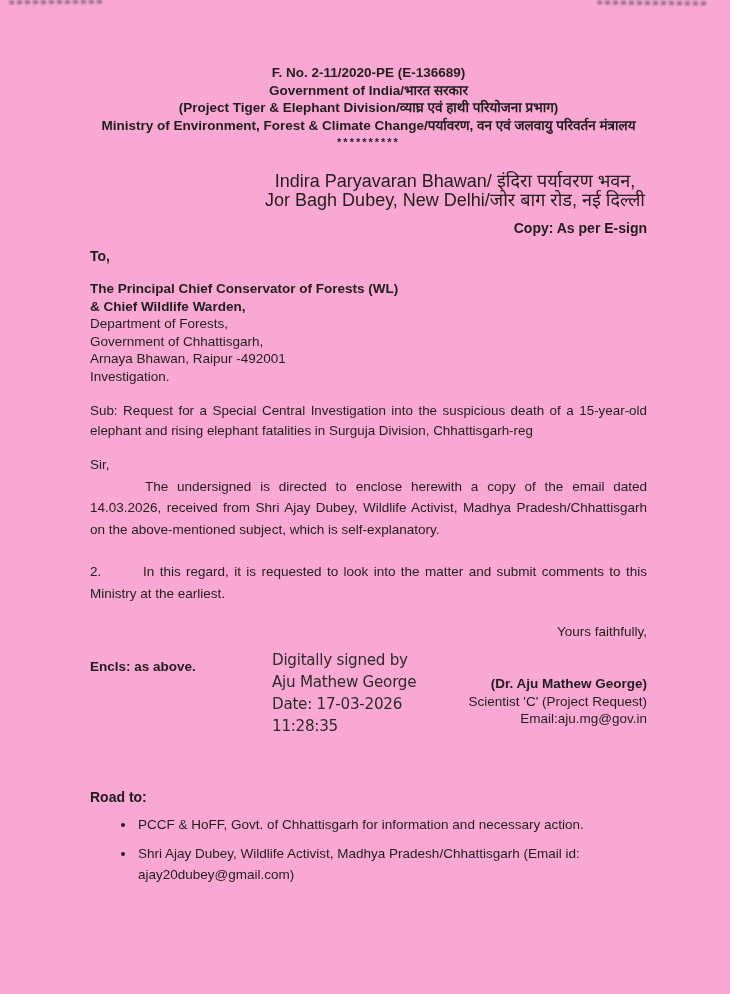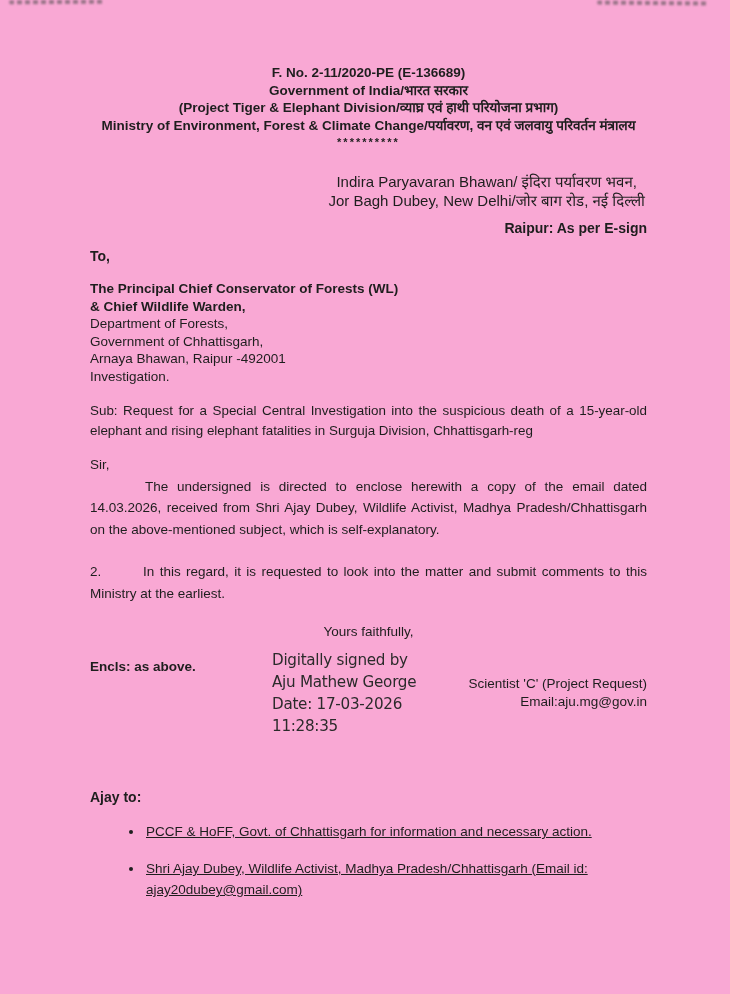--- a/index.html
+++ b/index.html
@@ -17,51 +17,51 @@
   }
   .content{
     position:absolute;left:90px;top:64px;width:557px;
   }
   .bold{font-weight:bold;}
   
   .letterhead{text-align:center;font-weight:bold;font-size:13.5px;line-height:17.5px;}
   .separator{font-size:11px;letter-spacing:2px;line-height:12px;margin-top:2px;font-weight:bold;}
   
   .addr-block{margin-top:24px;width:fit-content;margin-left:auto;margin-right:2px;
-    text-align:center;font-size:15px;line-height:19px;}
+    text-align:center;font-size:18px;line-height:19px;}
   .dated{margin-top:10px;text-align:right;font-weight:bold;font-size:14px;}
   
   .to-line{margin-top:12px;font-weight:bold;font-size:14px;line-height:17px;}
   .recipient{margin-top:15px;font-size:13.5px;line-height:17.5px;}
   
   .subject{margin-top:16px;font-weight:normal;font-size:13.4px;line-height:20px;
     text-align:justify;text-align-last:left;}
   
   .salutation{margin-top:13px;font-size:13.5px;line-height:21.5px;}
   .para{margin:0;font-size:13.5px;line-height:21.5px;text-align:justify;text-align-last:left;}
   .para.first{text-indent:55px;}
   .para.numbered{margin-top:21px;}
   .para-num{display:inline-block;width:53px;text-indent:0;}
-  .faithfully{margin-top:20px;text-align:center;font-size:13.5px;}
+  .faithfully{margin-top:20px;text-align:right;font-size:13.5px;}
   
   .closing-row{position:relative;height:116px;margin-top:10px;}
   .encls{position:absolute;left:0;top:10px;font-weight:bold;font-size:13.5px;}
   .digital-sig{
     position:absolute;left:182px;top:0;
     font-family:"DejaVu Sans", sans-serif;
     font-size:16.5px;line-height:22px;color:#2b2b2b;
     letter-spacing:-0.3px;
     transform:scaleX(0.92);transform-origin:left top;
     white-space:nowrap;
   }
   .signatory{position:absolute;right:0;top:26px;text-align:right;font-size:13.5px;line-height:17.5px;}
   
   .copy-to{margin-top:24px;font-weight:bold;font-size:14px;}
   .copy-list{margin:9px 0 0 0;padding-left:38px;font-size:13.5px;line-height:21px;}
-  .copy-list li{margin:16px;padding-left:2px;text-decoration:underline;}
+  .copy-list li{margin:8px;padding-left:2px;}
   
   .artifact{
     position:absolute;height:4px;opacity:0.55;border-radius:2px;
     background:repeating-linear-gradient(90deg,#4a4a4a 0 5px,transparent 5px 8px);
     filter:blur(0.8px);
   }
   .artifact.left{left:9px;top:0;width:96px;transform:rotate(-0.4deg);}
   .artifact.right{left:597px;top:1px;width:112px;transform:rotate(0.5deg);}
 </style>
 </head>
@@ -79,21 +79,21 @@
         <div>Government of India/भारत सरकार</div>
         <div>(Project Tiger &amp; Elephant Division/व्याघ्र एवं हाथी परियोजना प्रभाग)</div>
         <div>Ministry of Environment, Forest &amp; Climate Change/पर्यावरण, वन एवं जलवायु परिवर्तन मंत्रालय</div>
         <div class="separator">**********</div>
       </div>
 
       <div class="addr-block">
         <div>Indira Paryavaran Bhawan/ इंदिरा पर्यावरण भवन,</div>
         <div>Jor Bagh Dubey, New Delhi/जोर बाग रोड, नई दिल्ली</div>
       </div>
-      <div class="dated">Raipur: As per E-sign</div>
+      <div class="dated">Copy: As per E-sign</div>
 
       <div class="to-line">To,</div>
       <div class="recipient">
         <div class="bold">The Principal Chief Conservator of Forests (WL)</div>
         <div class="bold">&amp; Chief Wildlife Warden,</div>
         <div>Department of Forests,</div>
         <div>Government of Chhattisgarh,</div>
         <div>Arnaya Bhawan, Raipur -492001</div>
         <div>Investigation.</div>
       </div>
@@ -107,26 +107,27 @@
       <div class="faithfully">Yours faithfully,</div>
       <div class="closing-row">
         <div class="encls">Encls: as above.</div>
         <div class="digital-sig">
           <div>Digitally signed by</div>
           <div>Aju Mathew George</div>
           <div>Date: 17-03-2026</div>
           <div>11:28:35</div>
         </div>
         <div class="signatory">
+          <div class="bold">(Dr. Aju Mathew George)</div>
           <div>Scientist 'C' (Project Request)</div>
           <div>Email:aju.mg@gov.in</div>
         </div>
       </div>
 
-      <div class="copy-to">Ajay to:</div>
+      <div class="copy-to">Road to:</div>
       <ul class="copy-list">
         <li>PCCF &amp; HoFF, Govt. of Chhattisgarh for information and necessary action.</li>
         <li>Shri Ajay Dubey, Wildlife Activist, Madhya Pradesh/Chhattisgarh (Email id: ajay20dubey@gmail.com)</li>
       </ul>
 
     </div>
   </div>
 </div>
 
 </body></html>

